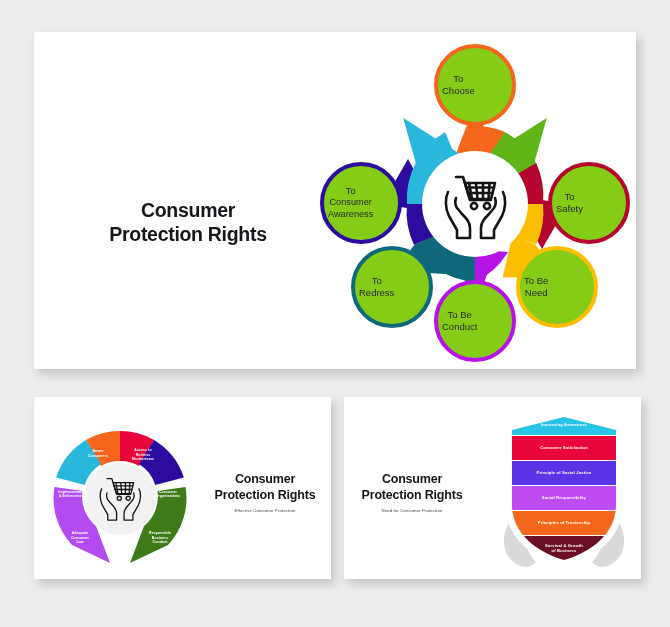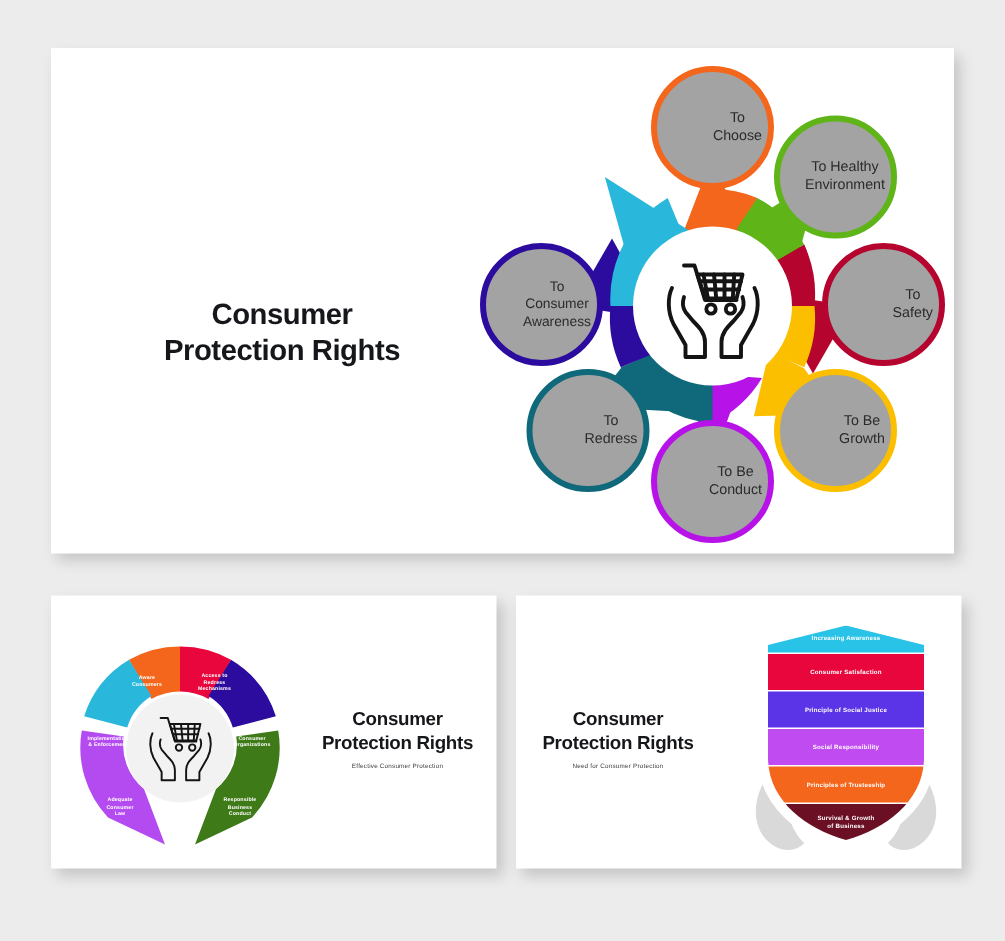--- a/index.html
+++ b/index.html
@@ -22,23 +22,23 @@
     text-align:center;
     font-size:19.5px; font-weight:bold; line-height:1.25;
     color:#15171a; letter-spacing:-0.3px;
   }
   #wheel{
     position:absolute; left:286px; top:12px; width:310px; height:314px;
   }
   .node{
     position:absolute;
     border-radius:50%;
-    background:#a3a3a3;
+    background:#84cc16;
     box-sizing:border-box;
-    display:flex;align-items:center;justify-content:flex-end;
+    display:flex;align-items:center;justify-content:flex-start;
     text-align:center;
     color:#2b2b2b;
     line-height:1.22;
   }
   .node span{display:block;padding:0 4px;}
   
   #slide-left{ left:34px; top:397px; width:297px; height:182px; }
   #slide-right{ left:344px; top:397px; width:297px; height:182px; }
   .mini-title{
     position:absolute;
@@ -139,38 +139,32 @@
     </svg>
 
     
     <div class="node" style="left:114px;top:0px;width:82px;height:82px;border:4px solid #F4661B;font-size:9.5px;">
       <span>
         <div>To</div>
         <div>Choose</div>
       </span>
     </div>
 
-    <div class="node" style="left:196px;top:33px;width:82px;height:82px;border:4px solid #5FB418;font-size:9.5px;">
-      <span>
-        <div>To Healthy</div>
-        <div>Environment</div>
-      </span>
-    </div>
 
     <div class="node" style="left:228px;top:118px;width:82px;height:82px;border:4px solid #B5052E;font-size:9.5px;">
       <span>
         <div>To</div>
         <div>Safety</div>
       </span>
     </div>
 
     <div class="node" style="left:196px;top:202px;width:82px;height:82px;border:4px solid #FBBF00;font-size:9.5px;">
       <span>
         <div>To Be</div>
-        <div>Growth</div>
+        <div>Need</div>
       </span>
     </div>
 
     <div class="node" style="left:114px;top:236px;width:82px;height:82px;border:4px solid #B713E8;font-size:9.5px;">
       <span>
         <div>To Be</div>
         <div>Conduct</div>
       </span>
     </div>
 

